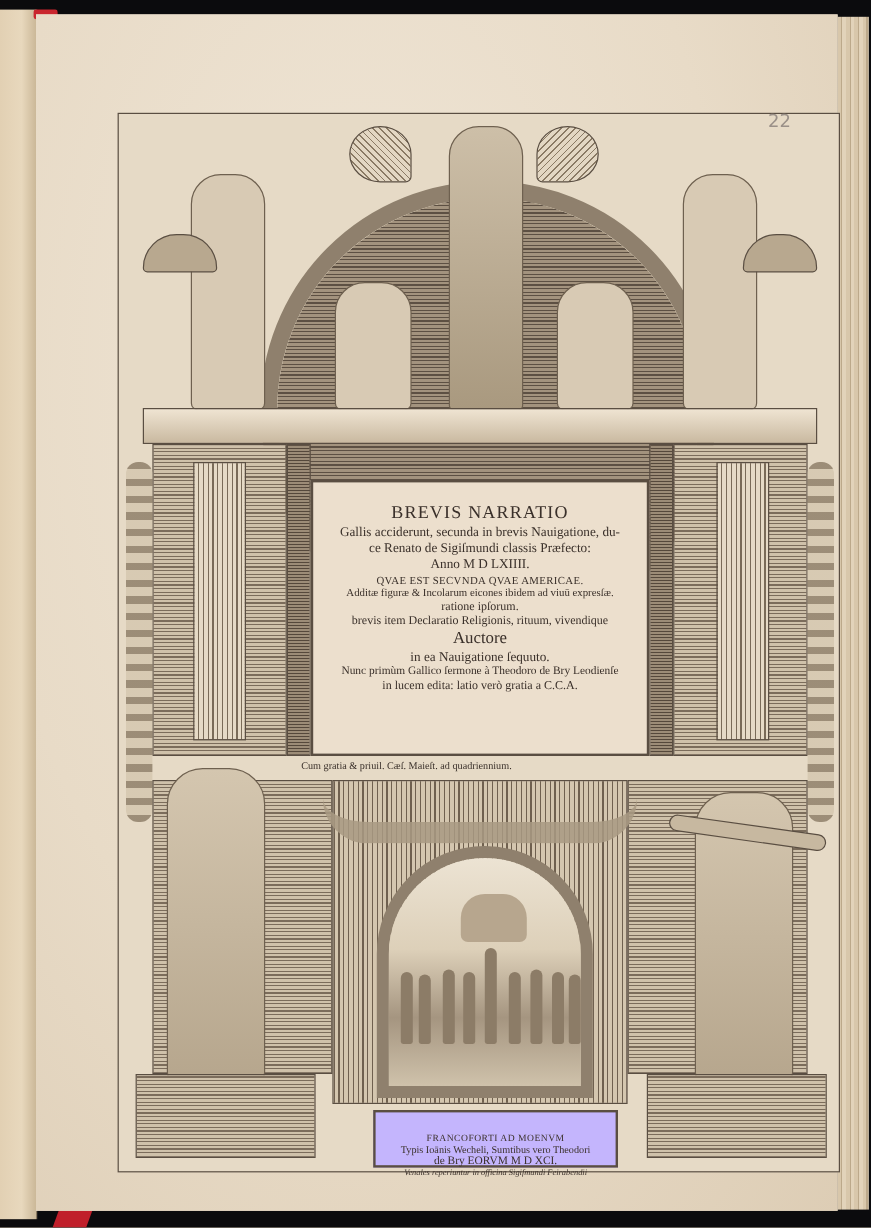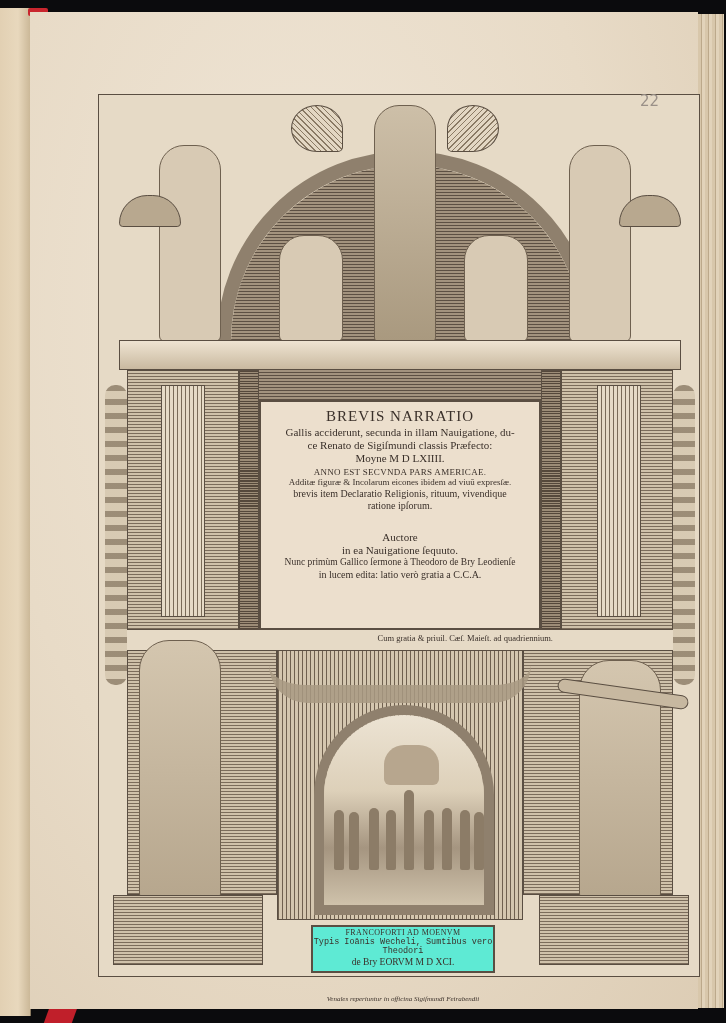--- a/index.html
+++ b/index.html
@@ -17,33 +17,33 @@
   .arch{position:absolute;left:118px;top:56px;width:380px;height:380px;border-radius:50%;border:14px solid #8f806d;box-sizing:border-box;overflow:hidden;}
   .arch-inner{position:absolute;inset:0;border-radius:50%;background:repeating-linear-gradient(0deg,#5d5043 0 1px,#a3937e 1px 3px);}
   .arch-mask{position:absolute;left:100px;top:250px;width:420px;height:200px;background:#e6dac6;}
   .figure{position:absolute;background:#d8cab4;border:1px solid #6e604f;}
   .entablature{position:absolute;left:20px;top:245px;width:562px;height:30px;border:1px solid #5a4e42;background:linear-gradient(#efe4d2,#c9b9a0);box-sizing:border-box;}
   .pillar{position:absolute;border:1px solid #5a4e42;box-sizing:border-box;}
   .col-flute{position:absolute;background:repeating-linear-gradient(90deg,#e6dac6 0 3px,#7a6b58 3px 4px);border:1px solid #5a4e42;}
   .garland-side{position:absolute;width:22px;background:repeating-linear-gradient(0deg,#8a7a64 0 6px,#d4c6ae 6px 14px);border-radius:10px;opacity:.8;}
   .title-panel{position:absolute;left:160px;top:305px;width:282px;height:230px;background:#ecdfcd;border:2px solid #5a4e42;box-sizing:border-box;text-align:center;color:#3a302a;padding:4px 3px 0;}
   .title-panel div{line-height:1.18;}
-  .t1{font-size:15px;letter-spacing:1px;margin-top:2px;}
+  .t1{font-size:15px;letter-spacing:1px;margin-top:14px;}
   .t2{font-size:10.5px;letter-spacing:.2px;}
   .t3{font-size:11px;}
   .t5{font-size:9px;letter-spacing:.3px;margin-top:2px;}
   .ti{font-size:10px;}
-  .t-auct{font-size:11px;margin-top:20px;}
-  .privilege{position:absolute;left:172px;top:536px;width:282px;height:14px;font-size:8.5px;text-align:right;color:#3a302a;line-height:14px;}
+  .t-auct{font-size:14px;margin-top:2px;}
+  .privilege{position:absolute;left:152px;top:536px;width:282px;height:14px;font-size:8.5px;text-align:left;color:#3a302a;line-height:14px;}
   .lower-arch{position:absolute;left:215px;top:610px;width:180px;height:210px;border-radius:90px 90px 0 0;border:10px solid #8f806d;box-sizing:border-box;overflow:hidden;}
   .scene{position:absolute;inset:0;background:linear-gradient(#ece3d3 0%,#ddd0b9 40%,#a59580 70%,#cfc2ab 100%);}
   .scene-fig{position:absolute;bottom:35px;width:10px;background:#8c7c67;border-radius:5px 5px 2px 2px;}
   .garland{position:absolute;left:170px;top:570px;width:262px;height:38px;border-bottom:18px solid #a99a83;border-radius:0 0 130px 130px;box-sizing:border-box;opacity:.85;}
   .pedestal{position:absolute;border:1px solid #5a4e42;box-sizing:border-box;}
-  .colophon{position:absolute;left:212px;top:830px;width:184px;height:48px;border:2px solid #5a4e42;box-sizing:border-box;background:#5eead4;text-align:center;color:#3a302a;padding-top:2px;}
+  .colophon{position:absolute;left:212px;top:830px;width:204px;height:48px;border:2px solid #5a4e42;box-sizing:border-box;background:#c4b5fd;text-align:center;color:#3a302a;padding-top:18px;}
   .colophon div{line-height:1.12;}
   .c1{font-size:8px;letter-spacing:.4px;}
   .c2{font-size:9.5px;}
   .c4{font-size:7.5px;font-style:italic;}
 </style>
 </head>
 <body>
 
 <div class="left-page"></div>
 <div class="ribbon-top"></div>
@@ -76,27 +76,27 @@
 
     <div class="pillar hatch" style="left:462px;top:275px;width:112px;height:260px;"></div>
     <div class="col-flute" style="left:498px;top:290px;width:42px;height:230px;"></div>
     <div class="pillar hatch-dark" style="left:442px;top:275px;width:20px;height:260px;"></div>
 
     <div class="garland-side" style="left:6px;top:290px;height:300px;"></div>
     <div class="garland-side" style="left:574px;top:290px;height:300px;"></div>
 
     <div class="title-panel">
       <div class="t1">BREVIS NARRATIO</div>
-      <div class="t3">Gallis acciderunt, secunda in illam Nauigatione, du-</div>
+      <div class="t3">Gallis acciderunt, secunda in brevis Nauigatione, du-</div>
       <div class="t3">ce Renato de Sigiſmundi classis Præfecto:</div>
-      <div class="t3">Moyne M D LXIIII.</div>
-      <div class="t5">ANNO EST SECVNDA PARS AMERICAE.</div>
+      <div class="t3">Anno M D LXIIII.</div>
+      <div class="t5">QVAE EST SECVNDA QVAE AMERICAE.</div>
       <div class="ti" style="font-size:9px;">Additæ figuræ &amp; Incolarum eicones ibidem ad viuū expresſæ.</div>
+      <div class="ti">ratione ipſorum.</div>
       <div class="ti">brevis item Declaratio Religionis, rituum, vivendique</div>
-      <div class="ti">ratione ipſorum.</div>
       <div class="t-auct">Auctore</div>
       <div class="t3">in ea Nauigatione ſequuto.</div>
       <div class="ti" style="font-size:9.5px;">Nunc primùm Gallico ſermone à Theodoro de Bry Leodienſe</div>
       <div class="ti">in lucem edita: latio verò gratia a C.C.A.</div>
     </div>
     <div class="privilege">Cum gratia &amp; priuil. Cæſ. Maieſt. ad quadriennium.</div>
 
     <div class="pillar hatch" style="left:28px;top:555px;width:150px;height:245px;"></div>
     <div class="pillar hatch" style="left:424px;top:555px;width:150px;height:245px;"></div>
     <div class="pillar hatch-v" style="left:178px;top:555px;width:246px;height:270px;"></div>
@@ -120,20 +120,20 @@
 
     <div class="figure" style="left:40px;top:545px;width:80px;height:260px;border-radius:30px 30px 8px 8px;background:linear-gradient(#d4c6af,#b6a68d);"></div>
     <div class="figure" style="left:480px;top:565px;width:80px;height:240px;border-radius:30px 30px 8px 8px;background:linear-gradient(#d4c6af,#b6a68d);"></div>
     <div style="position:absolute;left:458px;top:592px;width:130px;height:12px;border-radius:8px;background:#c7b8a0;border:1px solid #5a4e42;transform:rotate(8deg);"></div>
 
     <div class="pedestal hatch" style="left:14px;top:800px;width:150px;height:70px;"></div>
     <div class="pedestal hatch" style="left:440px;top:800px;width:150px;height:70px;"></div>
 
     <div class="colophon">
       <div class="c1">FRANCOFORTI AD MOENVM</div>
-      <div class="c2" style="font-size:8.5px;font-family:Liberation Mono, monospace;">Typis Ioānis Wecheli, Sumtibus vero Theodori</div>
+      <div class="c2" style="font-size:8.5px;">Typis Ioānis Wecheli, Sumtibus vero Theodori</div>
       <div class="c2">de Bry EORVM M D XCI.</div>
-      <div class="c4" style="font-size:7px;margin-top:28px;">Venales reperiuntur in officina Sigiſmundi Feirabendii</div>
+      <div class="c4" style="font-size:7px;">Venales reperiuntur in officina Sigiſmundi Feirabendii</div>
     </div>
   </div>
 
   <div class="pencil-note" style="left:610px;top:80px;">22</div>
 </div>
 
 </body></html>

